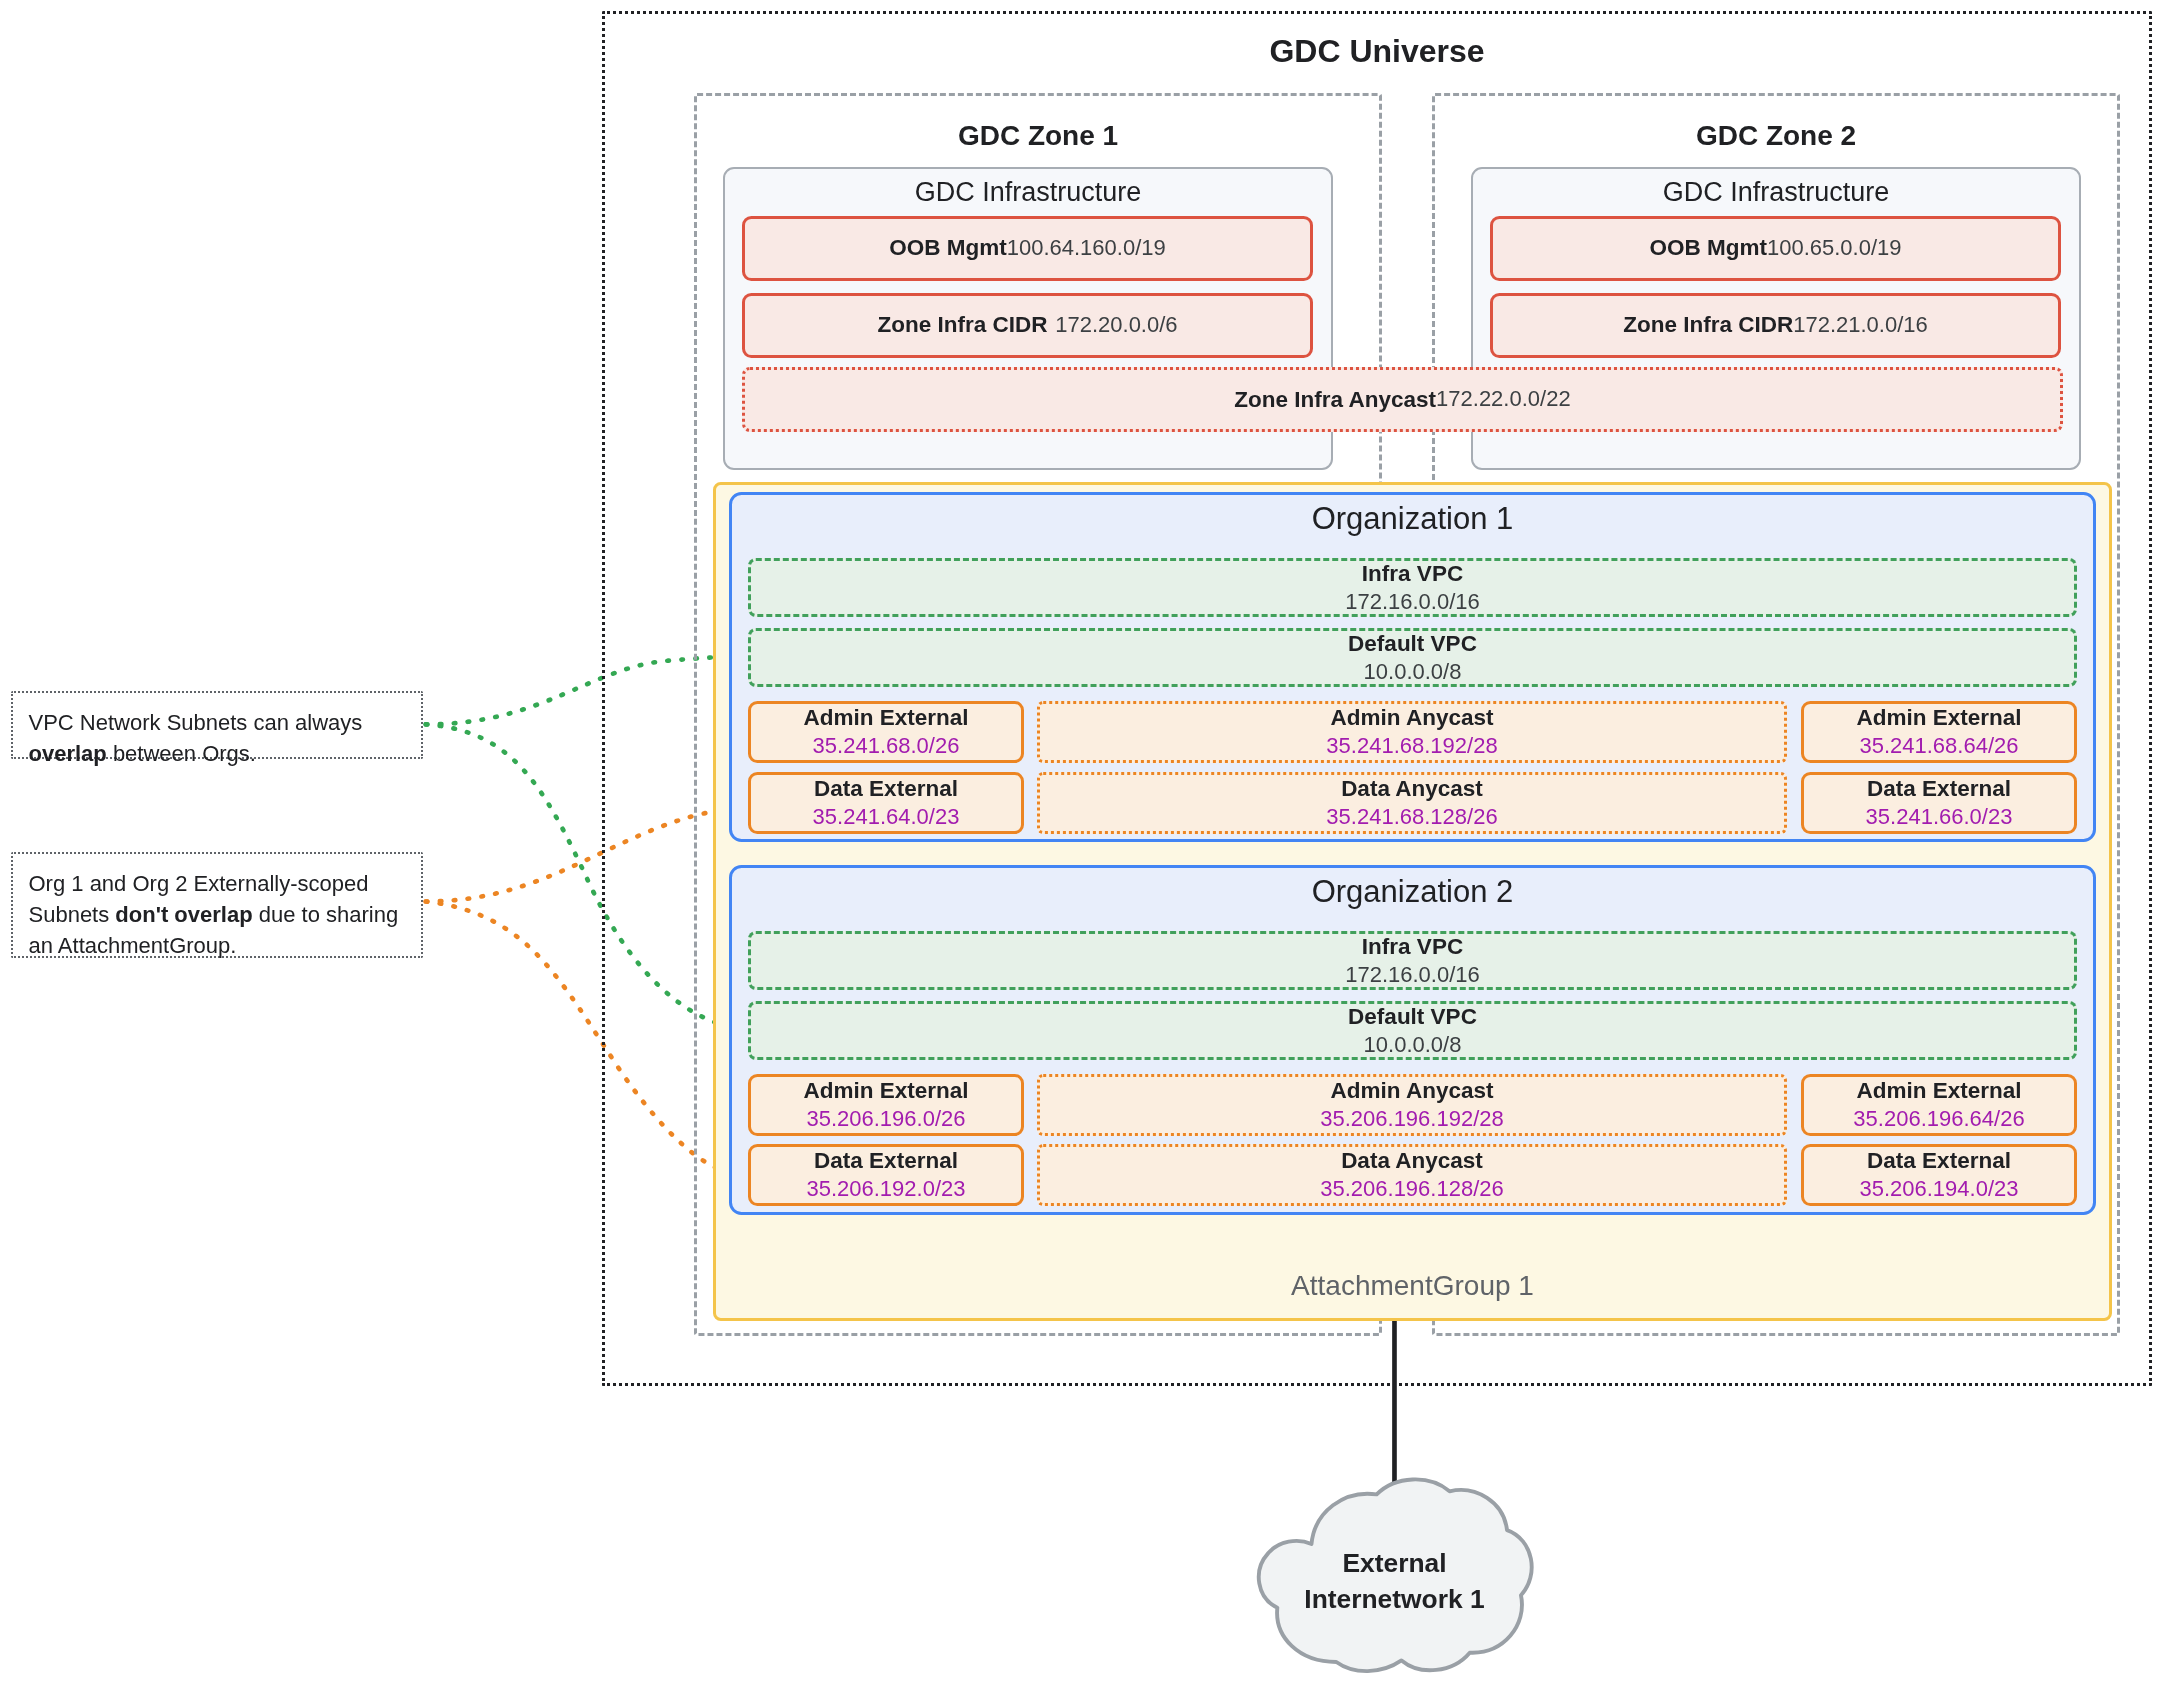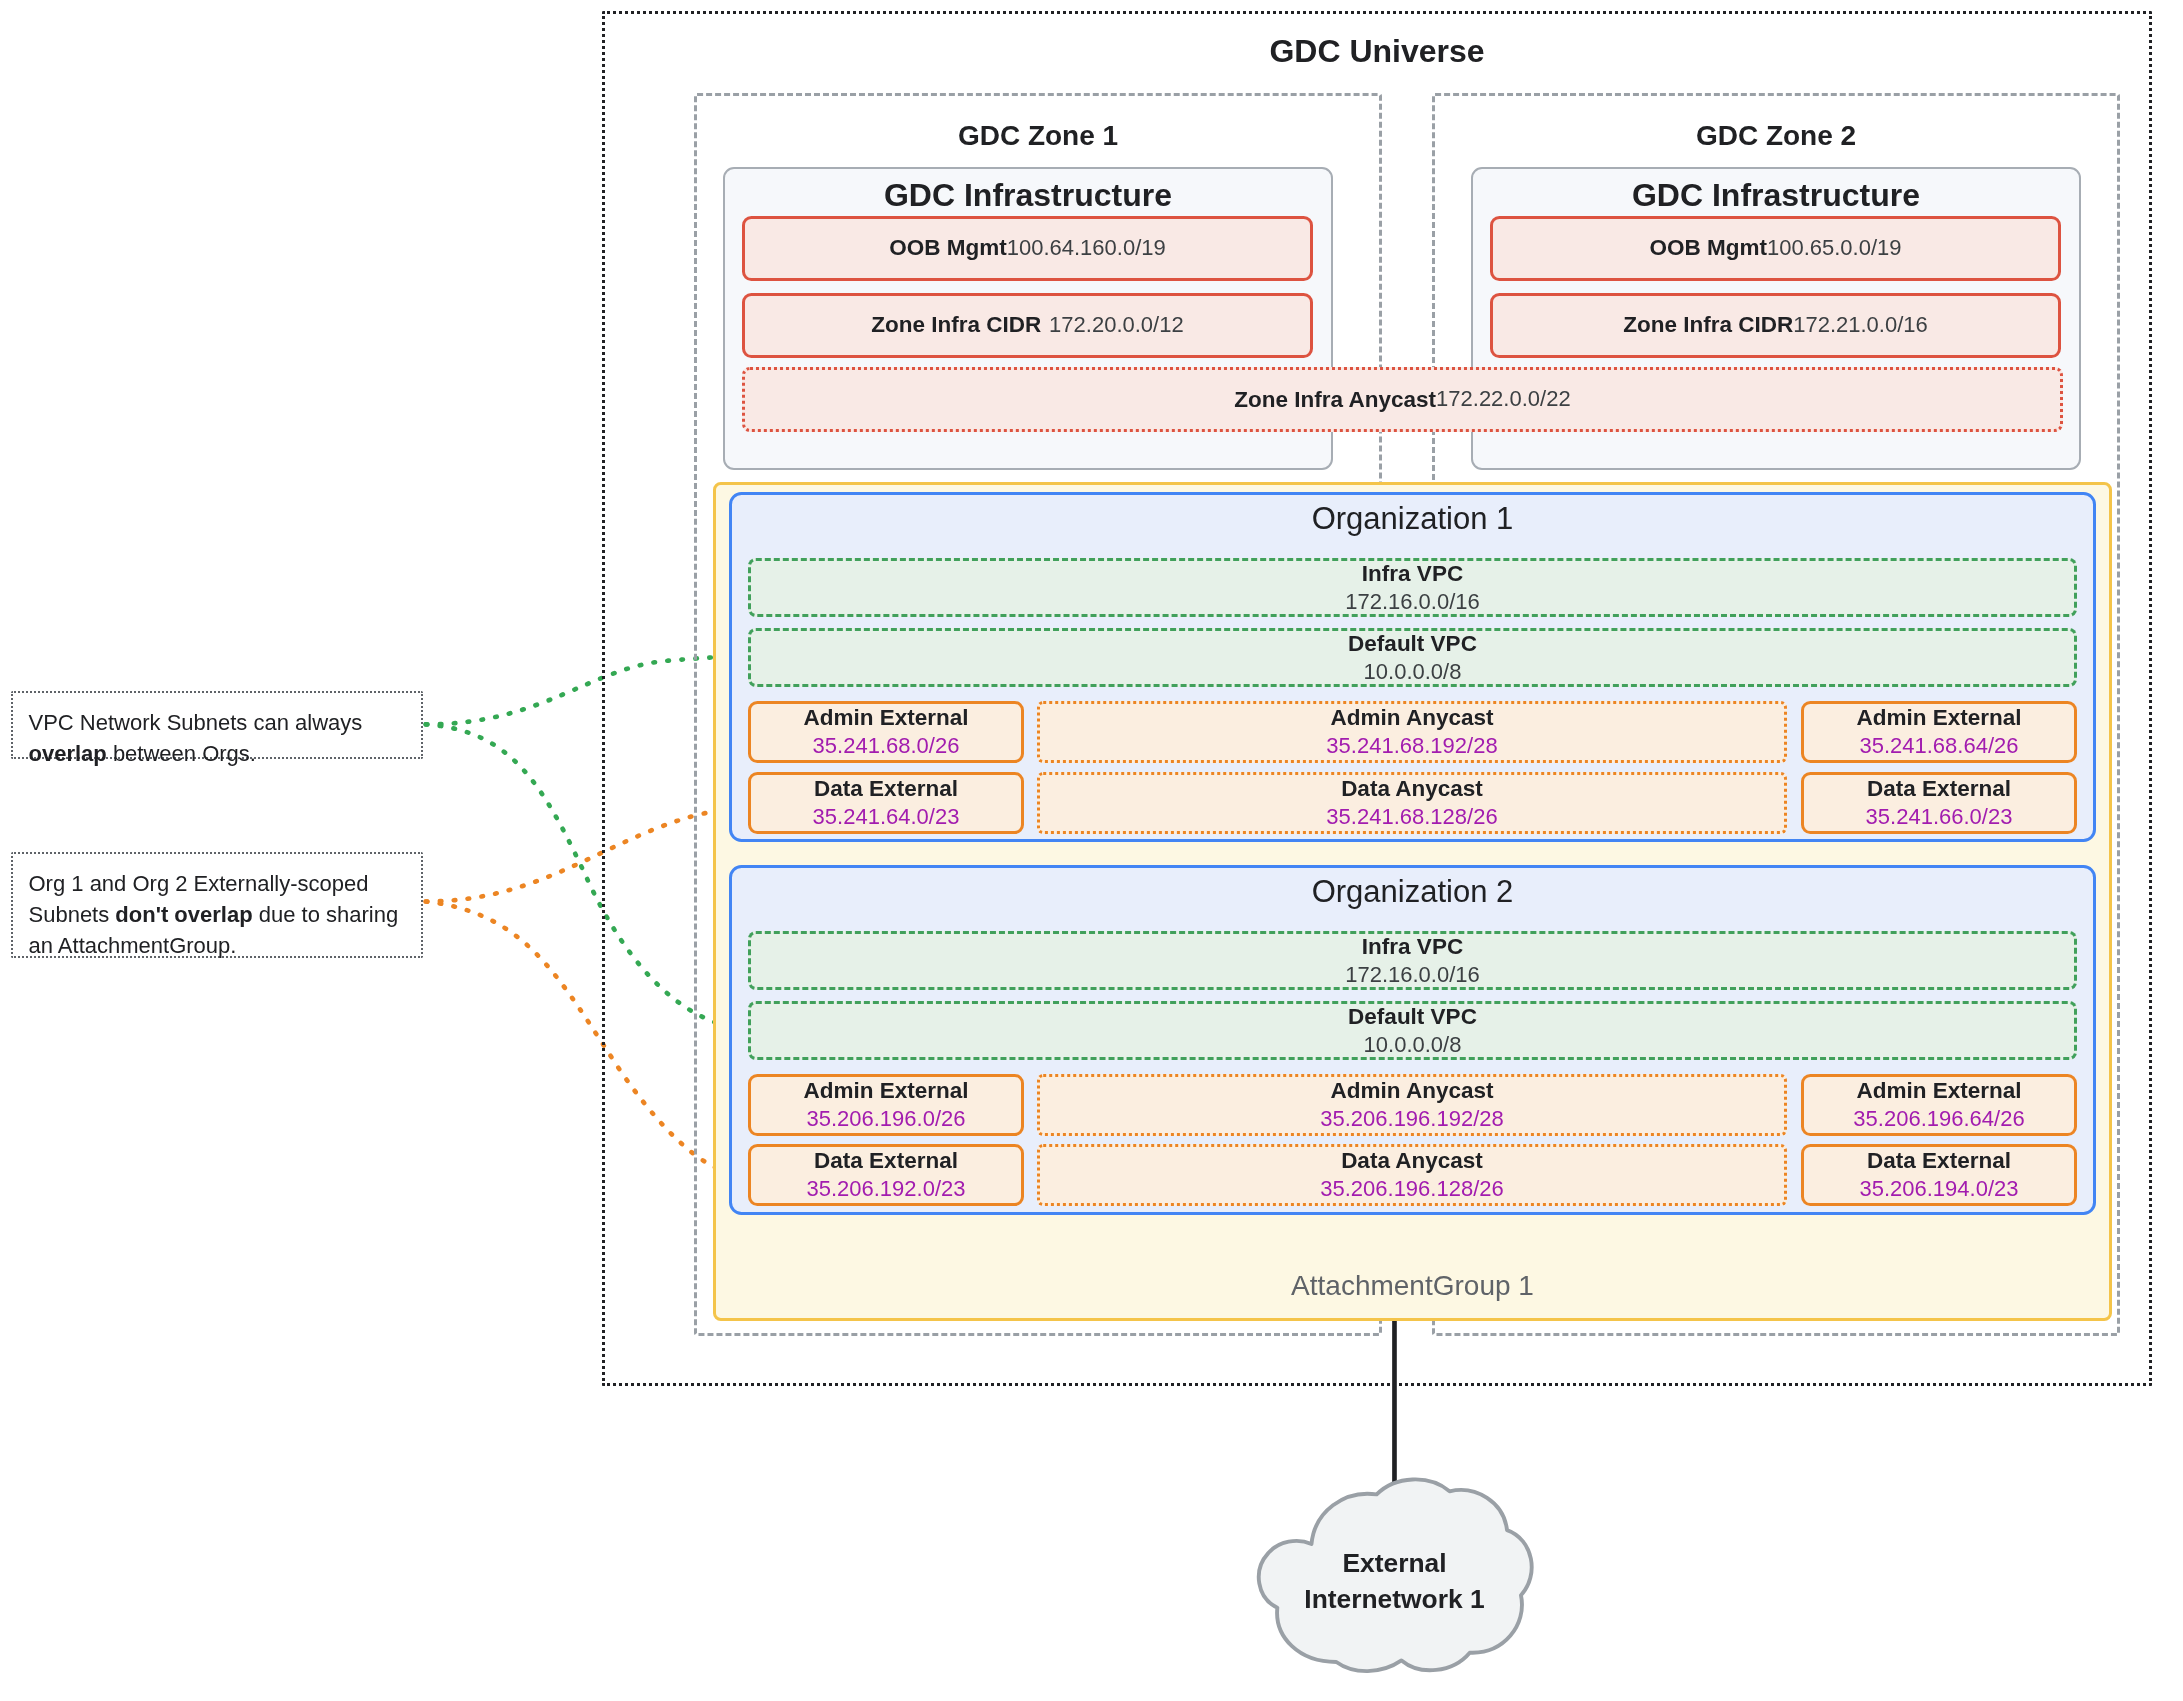--- a/index.html
+++ b/index.html
@@ -19,21 +19,21 @@
   #zone1{left:694px;top:93px;width:688px;height:1243px;}
   #zone2{left:1432px;top:93px;width:688px;height:1243px;}
   .zone-title{font-size:28px;font-weight:bold;text-align:center;color:#202124;}
   #zone1-title{left:694px;top:120px;width:688px;}
   #zone2-title{left:1432px;top:120px;width:688px;}
 
   
   .infra{background:#f6f8fb;border:2.3px solid #a7adb4;border-radius:11px;}
   #infra1{left:723px;top:167px;width:610px;height:303px;}
   #infra2{left:1471px;top:167px;width:610px;height:303px;}
-  .infra-title{font-size:32px;font-weight:bold;text-align:center;color:#202124;}
+  .infra-title{font-size:27px;font-weight:normal;text-align:center;color:#202124;}
   #infra1-title{left:723px;top:177px;width:610px;}
   #infra2-title{left:1471px;top:177px;width:610px;}
 
   
   .redbox{background:#f9e9e5;border:3.1px solid #dd5340;border-radius:9.3px;
           display:flex;flex-direction:row;align-items:center;justify-content:center;
           text-align:center;line-height:1.28;}
   .redbox .nm{font-size:22.5px;font-weight:bold;color:#202124;}
   .redbox .cidr{font-size:22px;color:#3c4043;}
   .redbox.inline{flex-direction:row;gap:7.8px;}
@@ -138,21 +138,21 @@
   <div class="abs infra" id="infra2"></div>
   <div class="abs infra-title" id="infra1-title">GDC Infrastructure</div>
   <div class="abs infra-title" id="infra2-title">GDC Infrastructure</div>
 
   <div class="abs redbox" id="oob1">
     <span class="nm">OOB Mgmt</span>
     <span class="cidr">100.64.160.0/19</span>
   </div>
   <div class="abs redbox inline" id="zic1">
     <span class="nm">Zone Infra CIDR</span>
-    <span class="cidr">172.20.0.0/12</span>
+    <span class="cidr">172.20.0.0/6</span>
   </div>
   <div class="abs redbox" id="oob2">
     <span class="nm">OOB Mgmt</span>
     <span class="cidr">100.65.0.0/19</span>
   </div>
   <div class="abs redbox" id="zic2">
     <span class="nm">Zone Infra CIDR</span>
     <span class="cidr">172.21.0.0/16</span>
   </div>
   <div class="abs anycast" id="zone-anycast">

